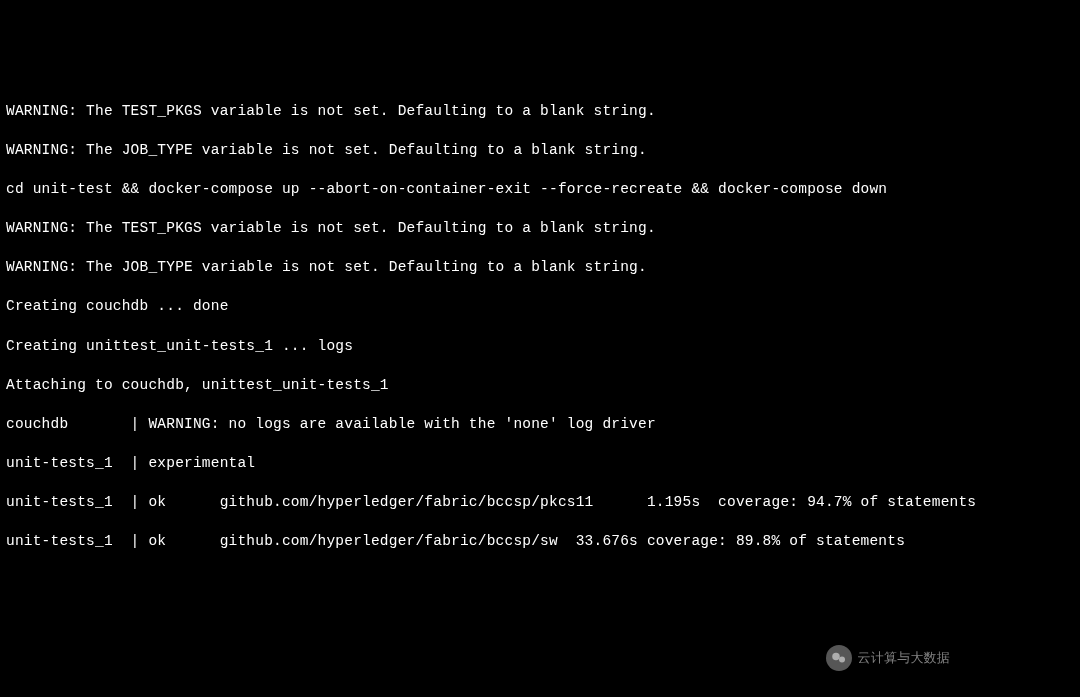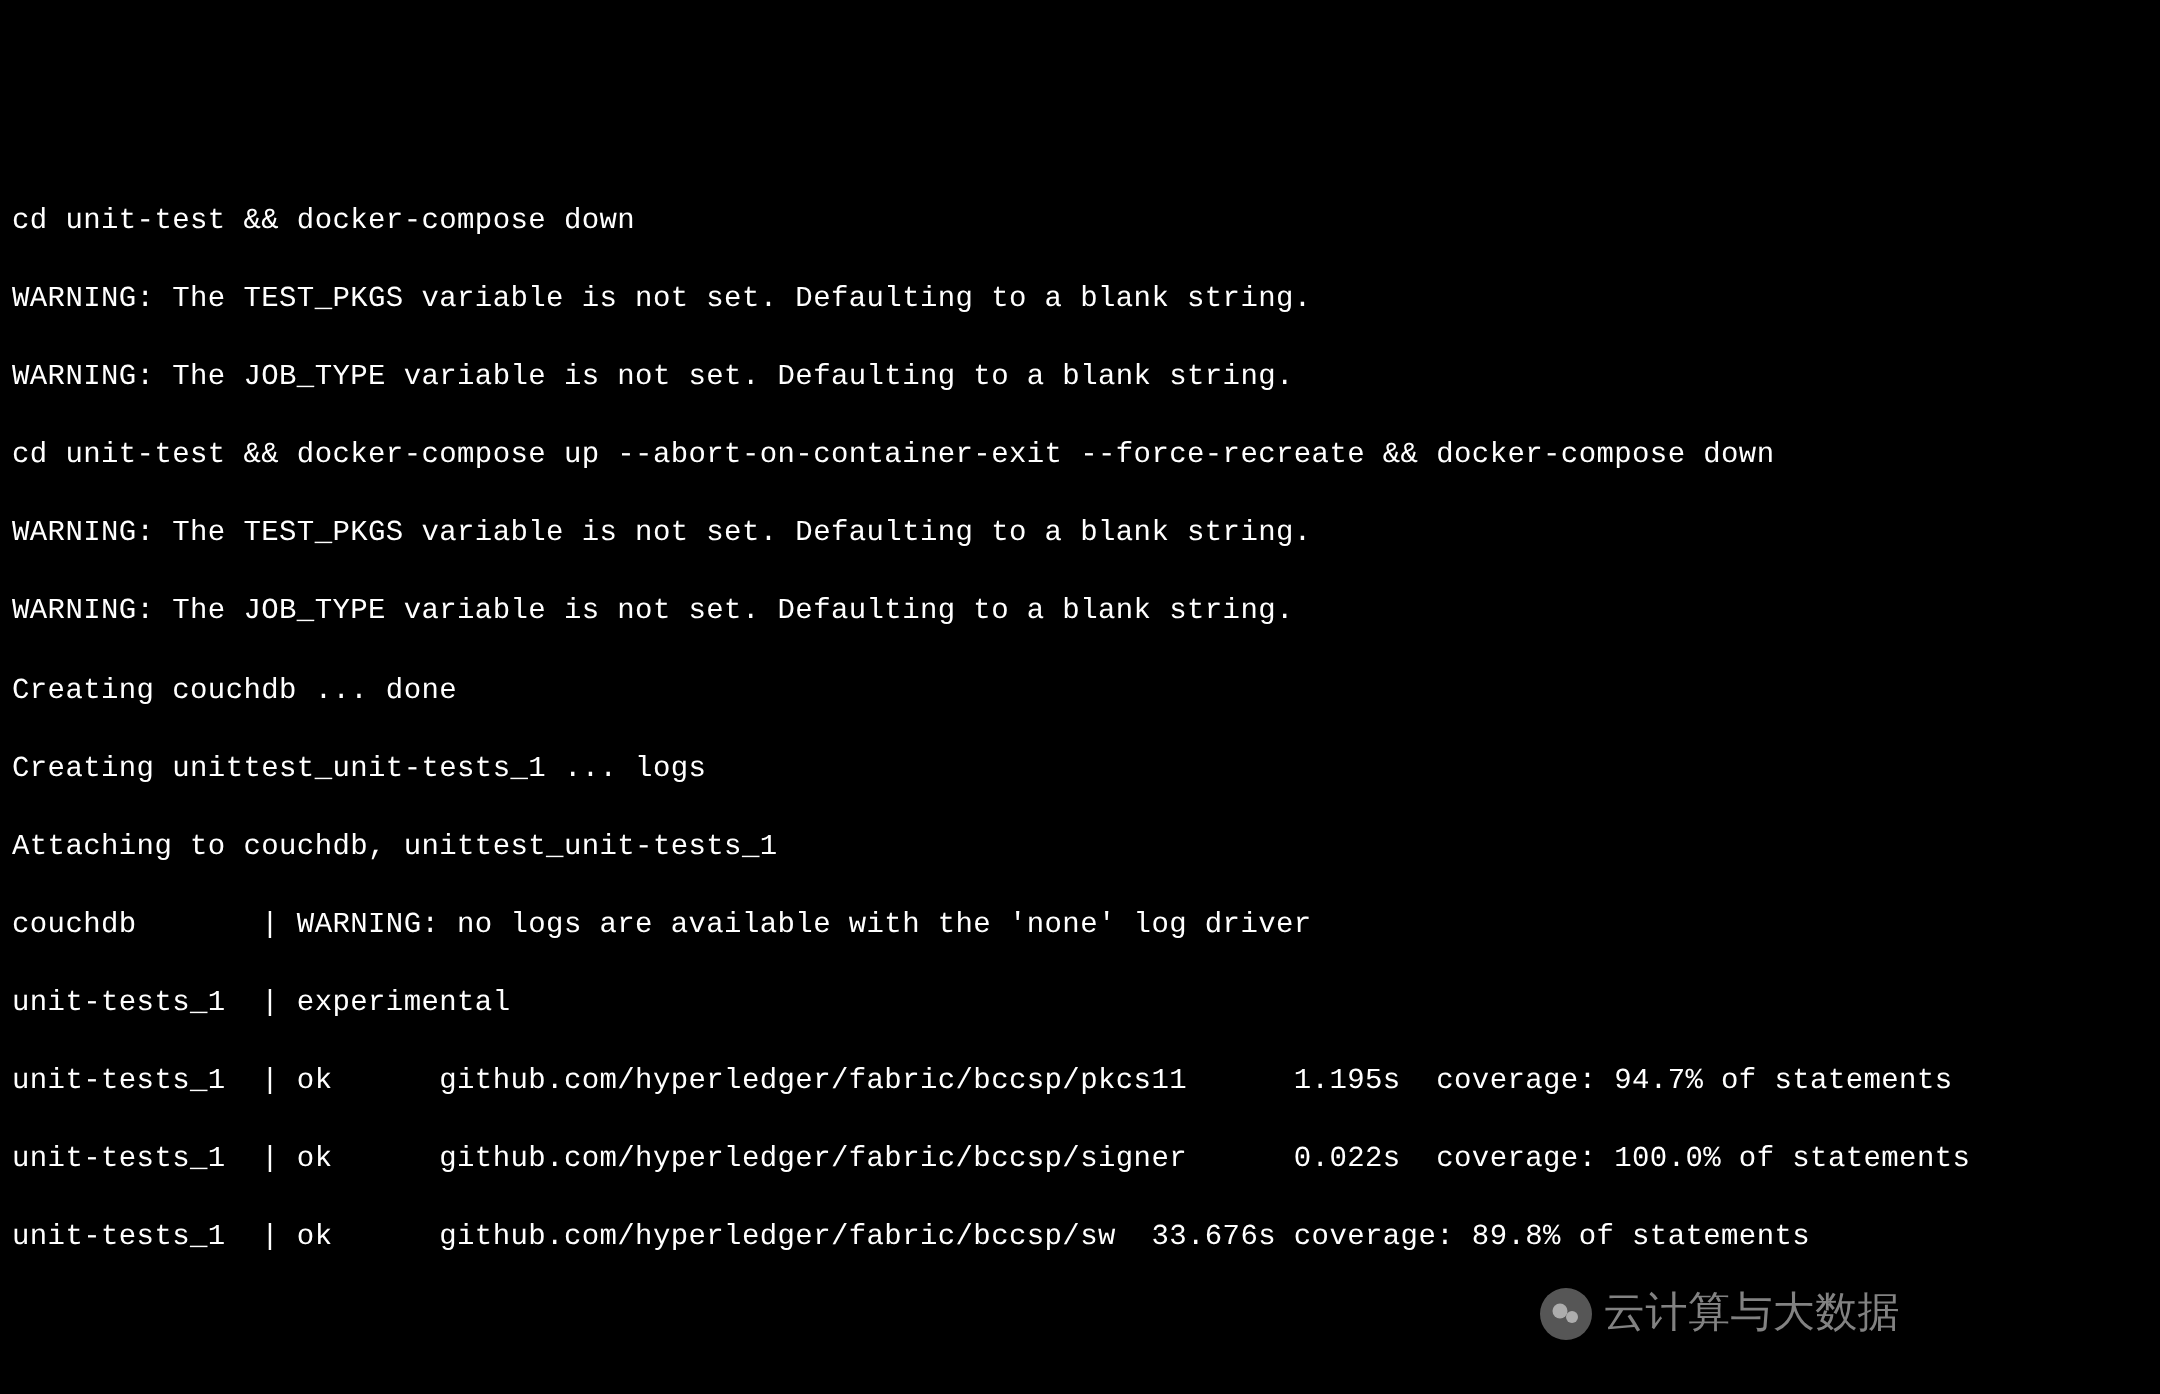--- a/index.html
+++ b/index.html
@@ -25,21 +25,21 @@
       width: 100%;
     }
     .line {
       display: block;
     }
     .watermark {
       position: absolute;
       right: 130px;
       bottom: 26px;
       color: #999;
-      font-size: 21px;
+      font-size: 13px;
       font-family: sans-serif;
       display: flex;
       align-items: center;
       gap: 6px;
       opacity: 0.85;
       pointer-events: none;
       margin-top: 48px;
     }
     .watermark-icon {
       width: 26px;
@@ -52,33 +52,31 @@
       font-size: 14px;
       color: #ccc;
     }
   </style>
 </head>
 <body>
 
 
 
 <div class="terminal">
-<span class="line">cd unit-test &amp;&amp; docker-compose down</span>
 <span class="line">WARNING: The TEST_PKGS variable is not set. Defaulting to a blank string.</span>
 <span class="line">WARNING: The JOB_TYPE variable is not set. Defaulting to a blank string.</span>
 <span class="line">cd unit-test &amp;&amp; docker-compose up --abort-on-container-exit --force-recreate &amp;&amp; docker-compose down</span>
 <span class="line">WARNING: The TEST_PKGS variable is not set. Defaulting to a blank string.</span>
 <span class="line">WARNING: The JOB_TYPE variable is not set. Defaulting to a blank string.</span>
 <span class="line">Creating couchdb ... done</span>
 <span class="line">Creating unittest_unit-tests_1 ... logs</span>
 <span class="line">Attaching to couchdb, unittest_unit-tests_1</span>
 <span class="line">couchdb       | WARNING: no logs are available with the 'none' log driver</span>
 <span class="line">unit-tests_1  | experimental</span>
 <span class="line">unit-tests_1  | ok      github.com/hyperledger/fabric/bccsp/pkcs11      1.195s  coverage: 94.7% of statements</span>
-<span class="line">unit-tests_1  | ok      github.com/hyperledger/fabric/bccsp/signer      0.022s  coverage: 100.0% of statements</span>
 <span class="line">unit-tests_1  | ok      github.com/hyperledger/fabric/bccsp/sw  33.676s coverage: 89.8% of statements</span>
 
 
 
 
 
 
 
 
 </div>

